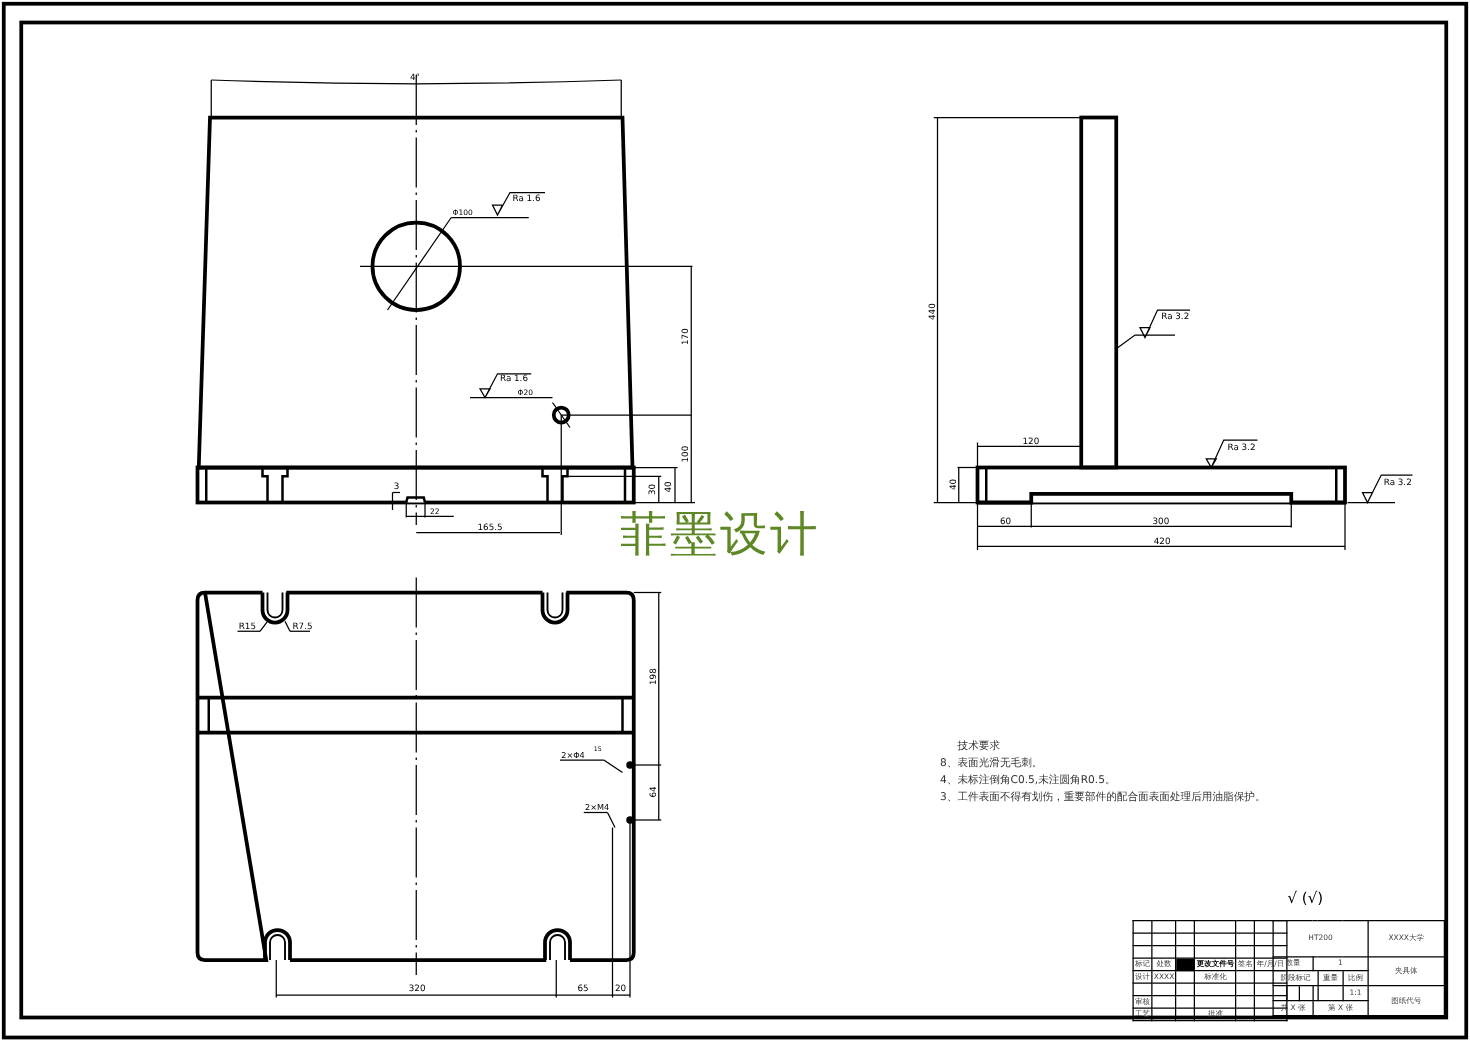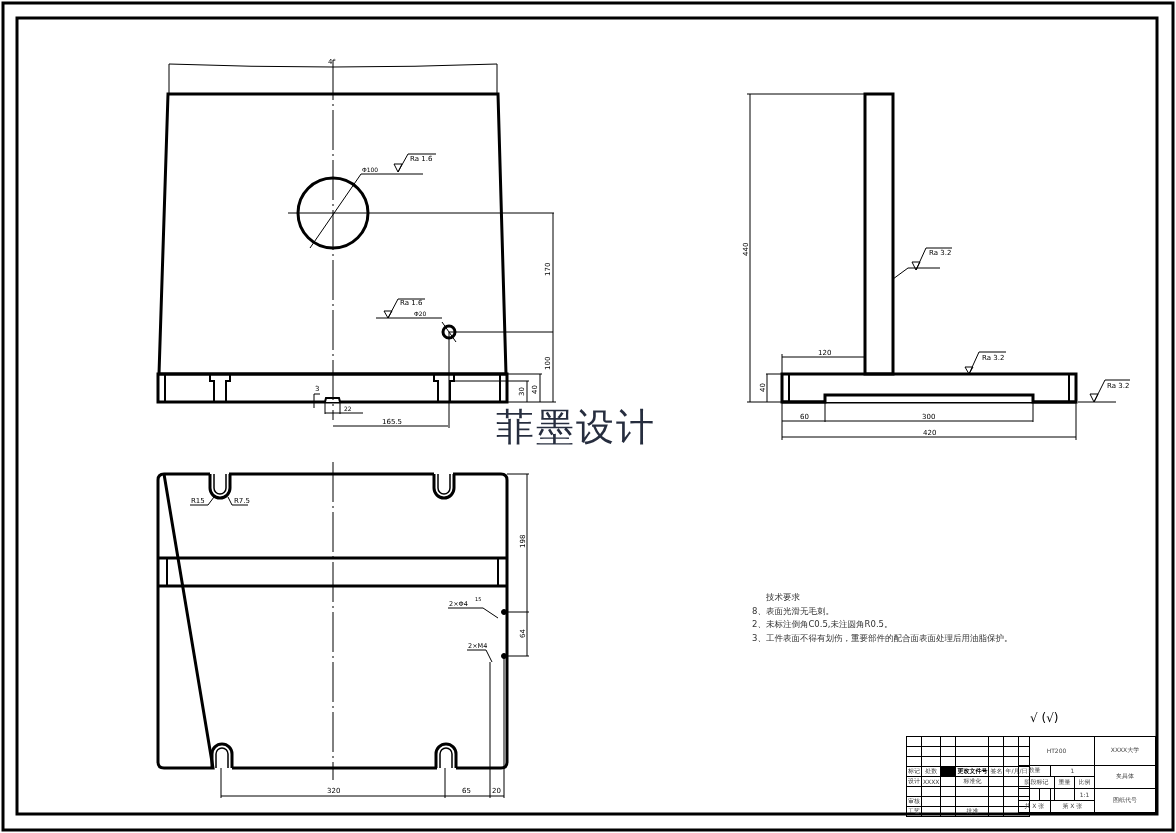--- a/index.html
+++ b/index.html
@@ -3,21 +3,21 @@
 <meta charset="utf-8">
 <style>
   html, body { margin: 0; padding: 0; background: #ffffff; }
   body { width: 1176px; height: 833px; position: relative; overflow: hidden;
          font-family: "DejaVu Sans", sans-serif; }
   #sheet { position: absolute; left: 0; top: 0; width: 1176px; height: 833px; }
   .tr { position: absolute; left: 752px; top: 591px; font-family: "DejaVu Sans", sans-serif;
         font-size: 8.5px; color: #333; line-height: 13.5px; }
   .tr .head { padding-left: 14px; }
   .watermark { position: absolute; left: 496px; top: 402px; font-family: "DejaVu Serif", serif;
-               font-size: 38px; color: #0f172a; letter-spacing: 2px; opacity: .9; }
+               font-size: 38px; color: #4d7c0f; letter-spacing: 2px; opacity: .9; }
   .tb { position: absolute; left: 906px; top: 736px; width: 250px; height: 77px; }
   .tb table { border-collapse: collapse; font-family: "DejaVu Sans", sans-serif; font-size: 6px; color: #444; }
   .tb td { border: 1px solid #000; padding: 0 1px; height: 9px; white-space: nowrap; text-align: center; }
   .rough-mark { position: absolute; left: 1030px; top: 711px; font-family: "DejaVu Sans", sans-serif;
                 font-size: 12px; color: #000; }
 </style>
 </head>
 <body>
 
 <svg id="sheet" width="1176" height="833" viewBox="0 0 1176 833" xmlns="http://www.w3.org/2000/svg" font-family="DejaVu Sans, sans-serif">
@@ -177,21 +177,21 @@
     <text x="462" y="793" font-size="7" fill="#000" stroke="none">65</text>
     <text x="492" y="793" font-size="7" fill="#000" stroke="none">20</text>
   </g>
 </svg>
 
 <div class="watermark">菲墨设计</div>
 
 <div class="tr">
   <div class="head">技术要求</div>
   <div>8、表面光滑无毛刺。</div>
-  <div>2、未标注倒角C0.5,未注圆角R0.5。</div>
+  <div>4、未标注倒角C0.5,未注圆角R0.5。</div>
   <div>3、工件表面不得有划伤，重要部件的配合面表面处理后用油脂保护。</div>
 </div>
 
 <div class="rough-mark">√ (√)</div>
 
 <div class="tb">
   <table style="position:absolute;left:0;top:0;width:112px;">
     <tbody>
         <tr>
           <td></td>

